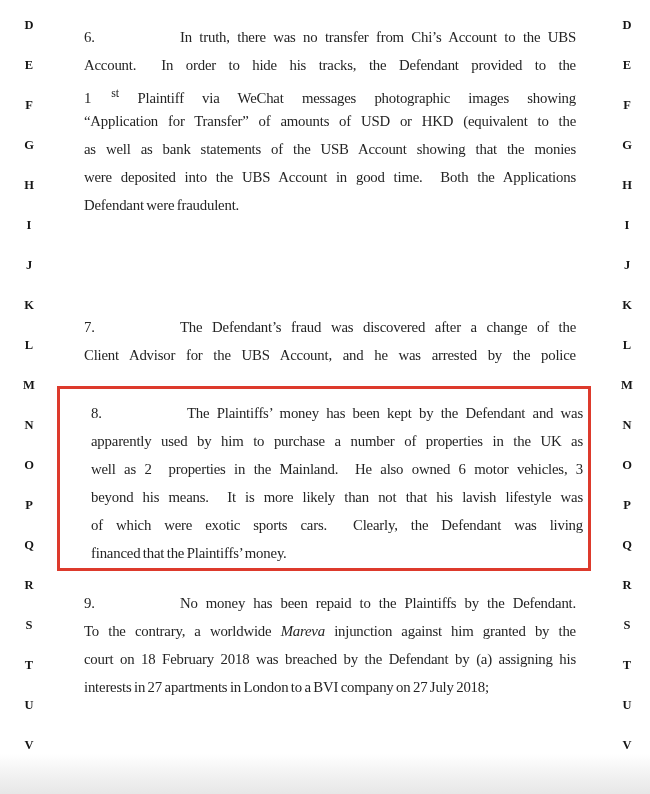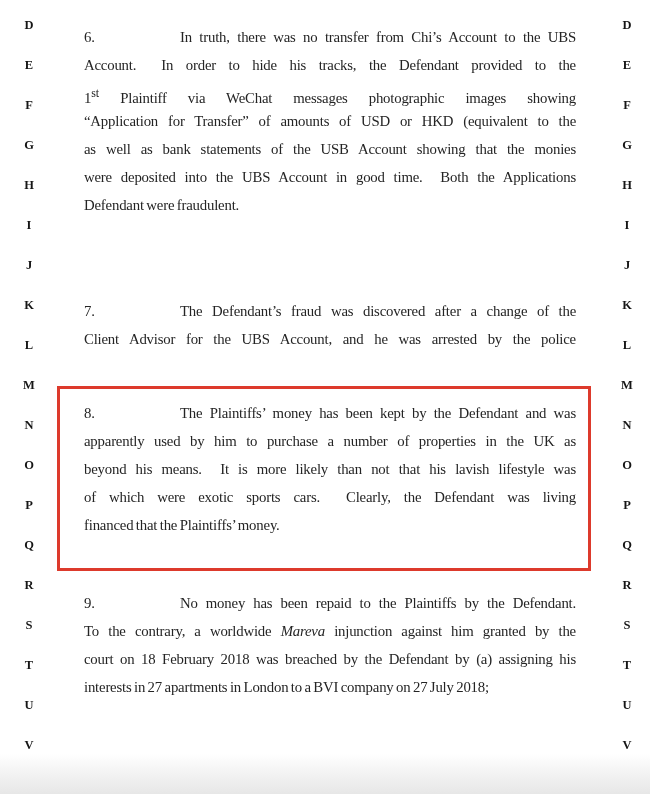--- a/index.html
+++ b/index.html
@@ -56,20 +56,21 @@
     display: inline-block;
     width: 96px;
     text-align: left;
     text-align-last: left;
     word-spacing: 0;
   }
   .sup {
     font-size: 12px;
     vertical-align: 6px;
     letter-spacing: 0;
+    margin-left: 20px;
   }
   .ital { font-style: italic; }
   .highlight-box {
     position: absolute;
     left: 57px; top: 386px;
     width: 534px; height: 185px;
     box-sizing: border-box;
     border: 3px solid #dd3a2c;
     background: transparent;
   }
@@ -132,27 +133,28 @@
   <div class="body-text">
     <div class="para" style="top: 23px;">
         <div class="tline"><span class="pnum">6.</span><span>In truth, there was no transfer from Chi’s Account to the UBS</span></div>
         <div class="tline"><span>Account.&nbsp; In order to hide his tracks, the Defendant provided to the</span></div>
         <div class="tline"><span>1</span><span class="sup">st</span><span> Plaintiff via WeChat messages photographic images showing</span></div>
         <div class="tline"><span>“Application for Transfer” of amounts of USD or HKD (equivalent to the</span></div>
         <div class="tline"><span>as well as bank statements of the USB Account showing that the monies</span></div>
         <div class="tline"><span>were deposited into the UBS Account in good time.&nbsp; Both the Applications</span></div>
         <div class="tline tlast"><span>Defendant were fraudulent.</span></div>
       </div>
-    <div class="para" style="top: 297px;">
+    <div class="para" style="top: 313px;">
         <div class="tline"><span class="pnum">7.</span><span>The Defendant’s fraud was discovered after a change of the</span></div>
         <div class="tline"><span>Client Advisor for the UBS Account, and he was arrested by the police</span></div>
       </div>
-    <div class="para" style="top: 399px;">
+    <div class="para" style="top: 399px; margin-left: 7px;">
         <div class="tline"><span class="pnum">8.</span><span>The Plaintiffs’ money has been kept by the Defendant and was</span></div>
         <div class="tline"><span>apparently used by him to purchase a number of properties in the UK as</span></div>
+        <div class="tline"><span>well as 2&nbsp; properties in the Mainland.&nbsp; He also owned 6 motor vehicles, 3</span></div>
         <div class="tline"><span>beyond his means.&nbsp; It is more likely than not that his lavish lifestyle was</span></div>
         <div class="tline"><span>of which were exotic sports cars.&nbsp; Clearly, the Defendant was living</span></div>
         <div class="tline tlast"><span>financed that the Plaintiffs’ money.</span></div>
       </div>
     <div class="para" style="top: 589px;">
         <div class="tline"><span class="pnum">9.</span><span>No money has been repaid to the Plaintiffs by the Defendant.</span></div>
         <div class="tline"><span>To the contrary, a worldwide </span><span class="ital">Mareva</span><span> injunction against him granted by the</span></div>
         <div class="tline"><span>court on 18 February 2018 was breached by the Defendant by (a) assigning his</span></div>
         <div class="tline tlast"><span>interests in 27 apartments in London to a BVI company on 27 July 2018;</span></div>
       </div>

